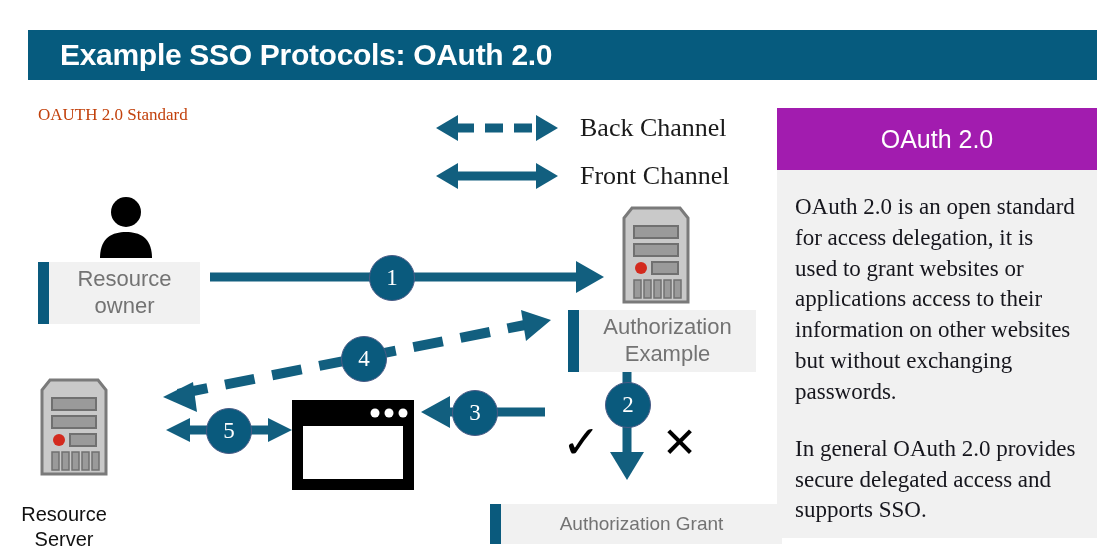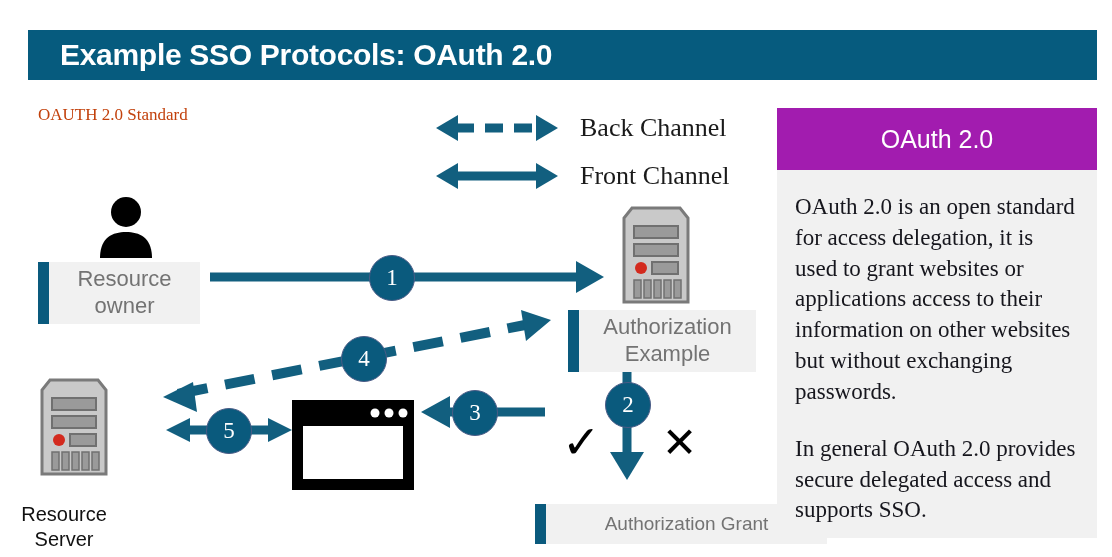--- a/index.html
+++ b/index.html
@@ -70,21 +70,21 @@
     font-family:"Liberation Sans", sans-serif;color:#737373;
     line-height:1.22;
   }
 
   #box-resource-owner{left:38px;top:262px;width:162px;height:62px;}
   #box-resource-owner .etxt{font-size:22px;}
   #box-auth-server{left:568px;top:310px;width:188px;height:62px;}
   #box-auth-server .etxt{font-size:22px;}
   #box-redirect-uri{left:258px;top:504px;width:190px;height:40px;}
   #box-redirect-uri .etxt{font-size:19px;}
-  #box-auth-grant{left:490px;top:504px;width:292px;height:40px;margin-left:45px;}
+  #box-auth-grant{left:490px;top:504px;width:292px;height:40px;}
   #box-auth-grant .etxt{font-size:19px;}
 
   
   .plain-label{
     position:absolute;text-align:center;
     font-family:"Liberation Sans", sans-serif;font-size:20px;color:#111;
     line-height:1.25;
   }
   #label-resource-server{left:4px;top:483px;width:120px;margin-top:19px;}
 

